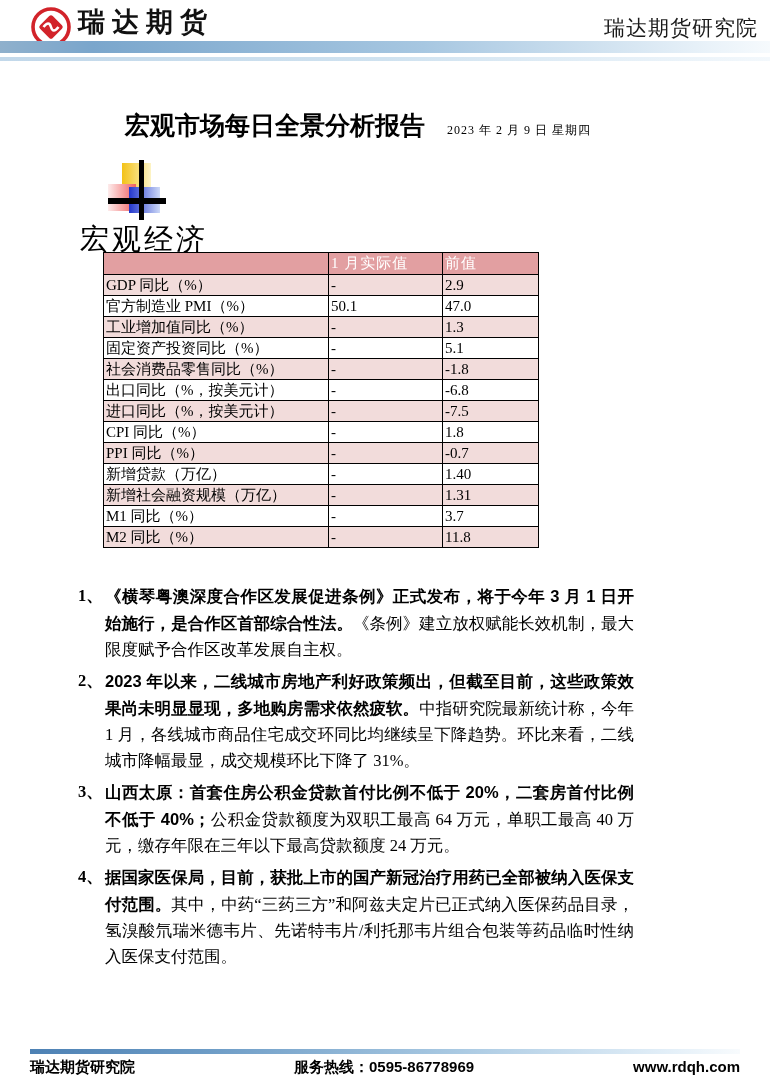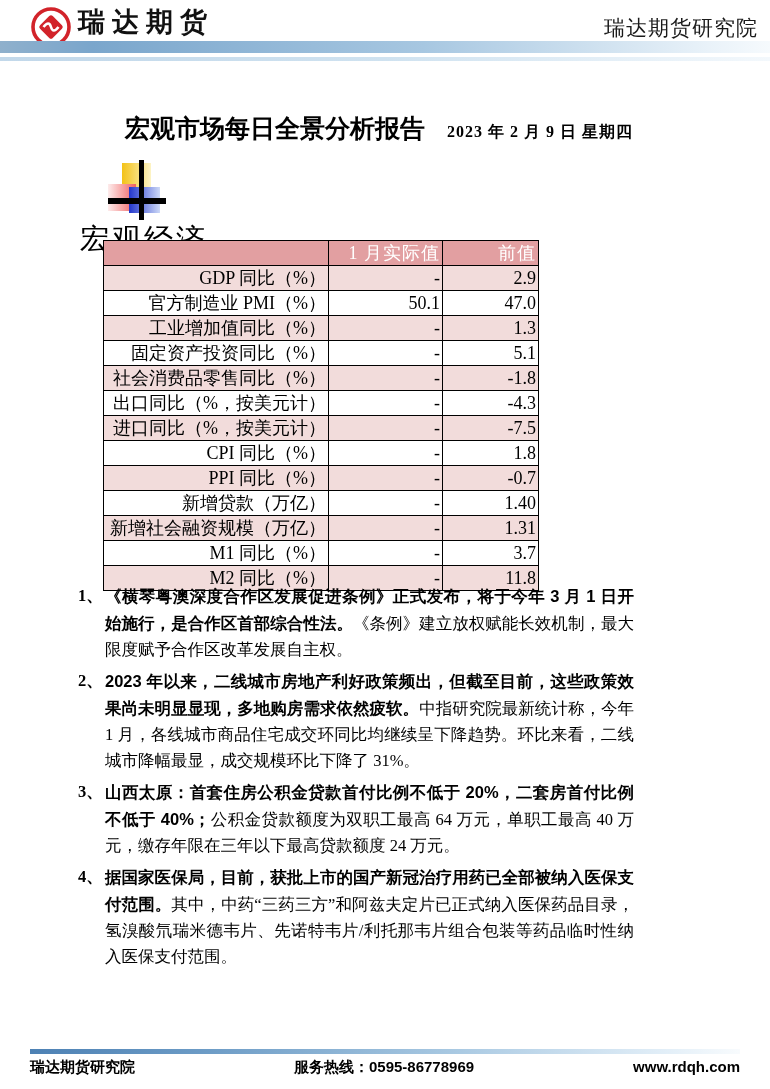--- a/index.html
+++ b/index.html
@@ -33,36 +33,36 @@
   .bar-thin {
     position:absolute; top:57px; left:0; width:770px; height:4px;
     background:linear-gradient(to right,#c2d8ea 0%,#cfe2f0 50%,#f3f8fc 100%);
   }
   
   .title-row { position:absolute; top:86px; left:125px; display:flex; align-items:baseline;text-align:right; }
   .report-title {
     font-family:"Liberation Sans","DejaVu Sans",sans-serif;
     font-weight:bold; font-size:25px; color:#000;
   }
-  .report-date { margin-left:22px; font-size:16px; font-weight:700; letter-spacing:1px;margin-top:36px; }
+  .report-date { margin-left:22px; font-size:12px; font-weight:400; letter-spacing:1px;margin-top:36px; }
   
   .section-head { position:absolute; top:160px; left:66px; display:flex; align-items:center;flex-direction:column; }
   .cross-icon { position:relative; width:58px; height:60px; }
   .sq { position:absolute; }
   .sq-yellow { left:14px; top:3px;  width:29px; height:28px; background:linear-gradient(to right,#f3c216,#fdf4c6); }
   .sq-red    { left:0px;  top:24px; width:28px; height:27px; background:linear-gradient(to left,#f15f5f,#fdecec); }
   .sq-blue   { left:21px; top:27px; width:31px; height:26px; background:linear-gradient(to right,#2236cc,#cdd9f7); }
   .cross-v { position:absolute; left:31px; top:0; width:5px; height:60px; background:#000; }
   .cross-h { position:absolute; left:0; top:38px; width:58px; height:6px; background:#000; }
   .section-title { margin-left:14px; font-size:29px; letter-spacing:3px; }
   
   .macro-table {
-    position:absolute; top:240px; left:103px;
+    position:absolute; top:252px; left:103px;
     border-collapse:collapse; table-layout:fixed; width:435px;
-    font-size:18px; text-align:right;
+    font-size:15px; text-align:left;
   }
   .macro-table col.c1 { width:225px; } .macro-table col.c2 { width:114px; } .macro-table col.c3 { width:96px; }
   .macro-table th, .macro-table td { border:1px solid #000; height:21px; padding:0 2px; font-weight:normal; }
   .macro-table thead th { background:#e29fa1; color:#ffffff; height:22px; letter-spacing:1px; }
   .row-shaded td { background:#f2dcdb; }
   .row-plain td { background:#ffffff; }
   
   .news-list { position:absolute; top:583px; left:78px; width:556px; list-style:none; }
   .news-item {
     position:relative; padding-left:27px; margin-bottom:5px;
@@ -152,21 +152,21 @@
           <td>5.1</td>
         </tr>
         <tr class="row-shaded">
           <td>社会消费品零售同比（%）</td>
           <td>-</td>
           <td>-1.8</td>
         </tr>
         <tr class="row-plain">
           <td>出口同比（%，按美元计）</td>
           <td>-</td>
-          <td>-4.3</td>
+          <td>-6.8</td>
         </tr>
         <tr class="row-shaded">
           <td>进口同比（%，按美元计）</td>
           <td>-</td>
           <td>-7.5</td>
         </tr>
         <tr class="row-plain">
           <td>CPI 同比（%）</td>
           <td>-</td>
           <td>1.8</td>

